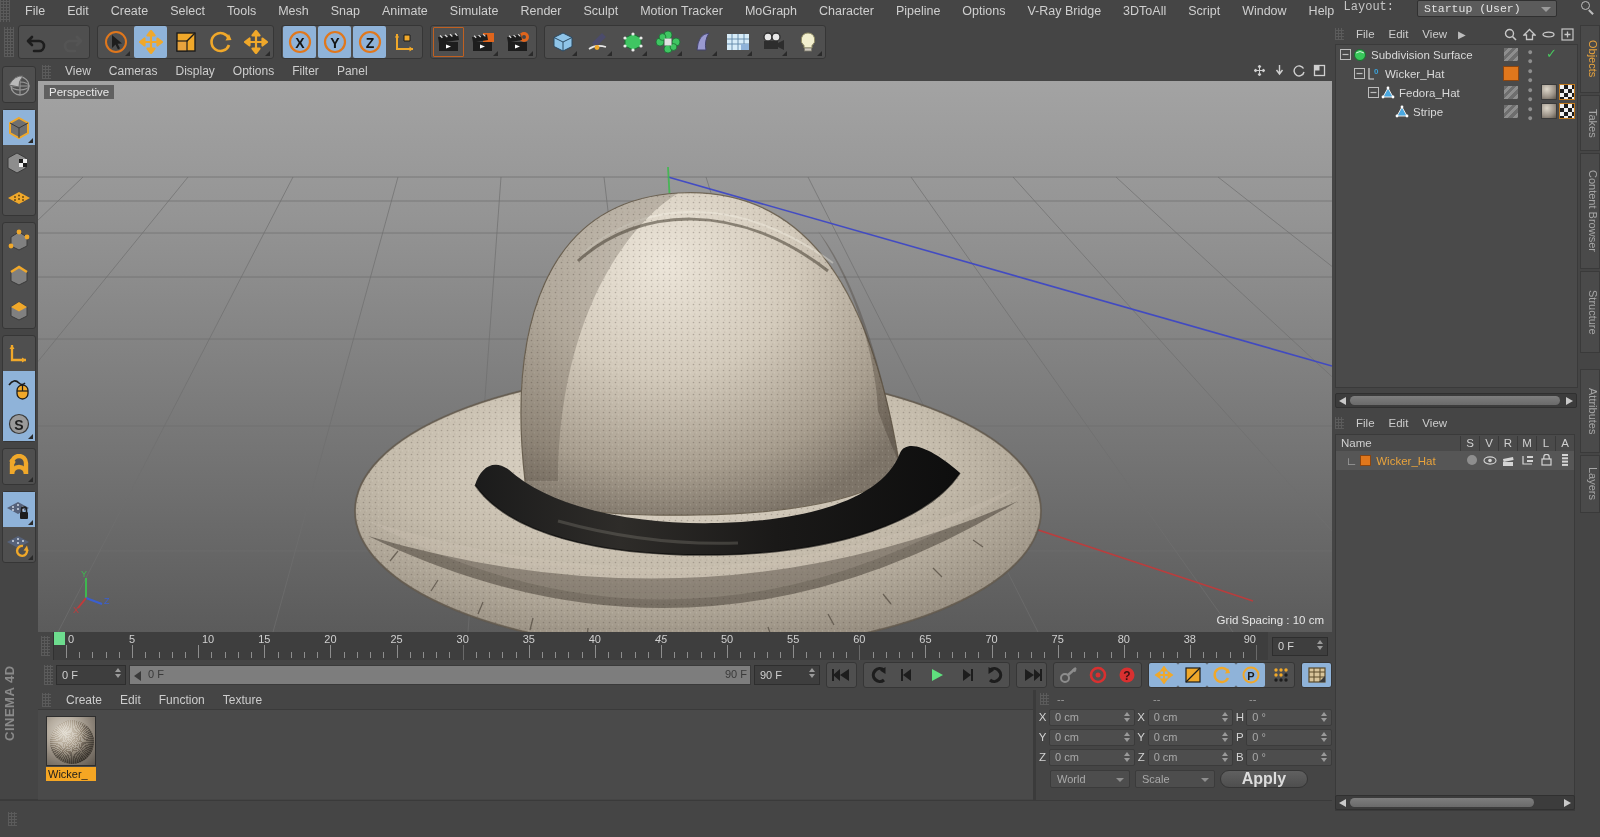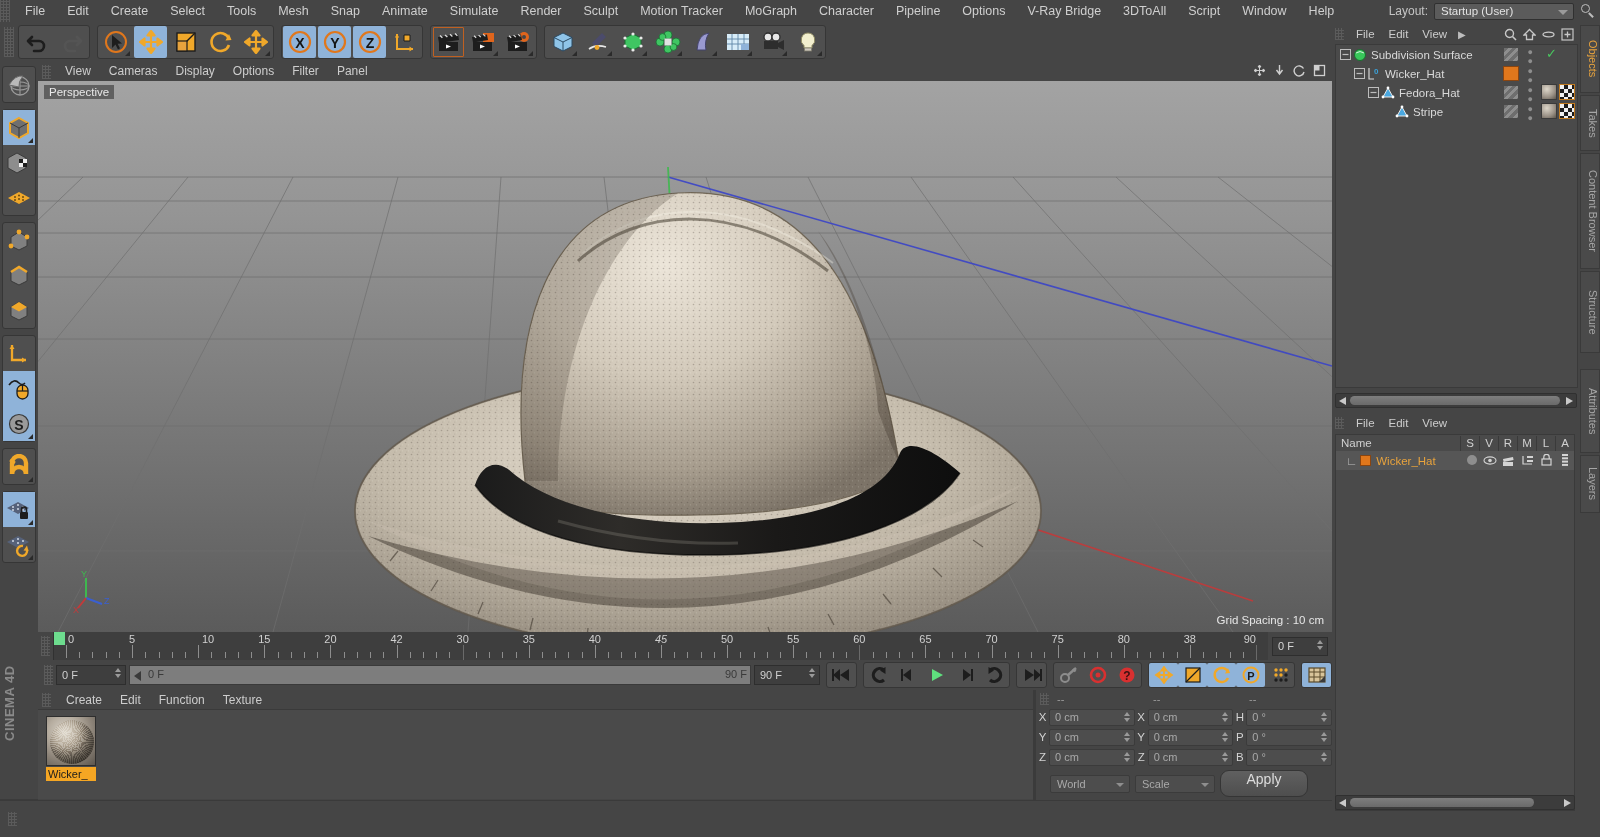--- a/index.html
+++ b/index.html
@@ -17,21 +17,21 @@
   
   .menubar {
     position: absolute; left: 0; top: 0; width: 1600px; height: 22px;
     background: #454545; display: flex; align-items: center;
   }
   .menubar .mi {
     padding: 0 11px; height: 22px; line-height: 22px; font-size: 12.5px; color: #cfcfcf;
     white-space: nowrap;
   }
   .layout-zone {
-    position: absolute; right: 4px; top: 0; height: 22px; display: flex; align-items: center; gap: 6px;
+    position: absolute; right: 4px; top: 0; height: 22px; display: flex; gap: 23px; font-family: Liberation Mono, monospace;
   }
   .layout-label { font-size: 12px; color: #c5c5c5; }
   .layout-select {
     width: 140px; height: 17px; background: #5b5b5b; border: 1px solid #303030;
     border-radius: 2px; position: relative; font-size: 11.5px; color: #e2e2e2;
     padding-left: 6px; line-height: 15px;
   }
   .layout-select .caret {
     position: absolute; right: 5px; top: 6px;
     border-left: 5px solid transparent; border-right: 5px solid transparent;
@@ -166,23 +166,23 @@
   .coordrow { display:flex; align-items:center; height:20px; margin-bottom:0px; }
   .coordrow .ax { width:13px; text-align:center; font-size:11.5px; color:#d2d2d2; }
   .cfield { height:17px; background:#4d4d4d; border:1px solid #3b3b3b; border-radius:2px; font-size:11px;
       color:#a9a9a9; line-height:15px; padding-left:5px; position:relative; }
   .cf-w1 { width:86px; } .cf-w2 { width:86px; } .cf-w3 { width:86px; }
   .coordfoot { display:flex; align-items:center; gap:5px; padding-left:14px; margin-top:3px;}
   .csel { width:80px; height:18px; background:#4d4d4d; border:1px solid #3b3b3b; border-radius:2px;
       font-size:11px; color:#a9a9a9; line-height:16px; padding-left:6px; position:relative;}
   .csel .caret { position:absolute; right:5px; top:7px; border-left:4.5px solid transparent;
       border-right:4.5px solid transparent; border-top:4.5px solid #8e8e8e; }
-  .capply { width:88px; height:27px; background:linear-gradient(180deg,#606060,#4e4e4e);
-      border:1px solid #353535; border-radius:9px; font-size:14px; color:#dcdcdc;
-      text-align:center; line-height:16px; }
+  .capply { width:88px; height:18px; background:linear-gradient(180deg,#606060,#4e4e4e);
+      border:1px solid #353535; border-radius:9px; font-size:16px; color:#dcdcdc;
+      text-align:center; line-height:16px;font-weight:bold; }
 
   
   .rdock { position:absolute; left:1332px; top:22px; width:268px; height:815px; background:#454545; }
   .omgr { position:absolute; left:0; top:3px; width:246px; height:385px; background:#454545; }
   .omenu { height:18px; display:flex; align-items:center; padding-left:3px; }
   .omenu .ogrip { width:9px;height:12px;background:
       repeating-linear-gradient(0deg,#6d6d6d 0 1px,transparent 1px 3px),
       repeating-linear-gradient(90deg,#6d6d6d 0 1px,transparent 1px 3px); opacity:.55;margin-right:5px;}
   .omenu .om { padding:0 7px; font-size:11.5px; color:#cdcdcd; line-height:18px;}
   .oicons { margin-left:auto; display:flex; gap:6px; align-items:center; padding-right:4px;}
@@ -834,21 +834,21 @@
         <div class="tick" style="left: 1149.11px; height: 6px;"></div>
         <div class="tick" style="left: 1162.33px; height: 6px;"></div>
         <div class="tick" style="left: 1175.56px; height: 6px;"></div>
         <div class="tick" style="left: 1188.78px; height: 6px;"></div>
         <div class="tick" style="left: 1202px; height: 13px;"></div>
         <div class="lbl" style="left: 14px; transform: translateX(0px);">0</div>
         <div class="lbl" style="left: 78.1111px;">5</div>
         <div class="lbl" style="left: 154px;">10</div>
         <div class="lbl" style="left: 210.333px;">15</div>
         <div class="lbl" style="left: 276.444px;">20</div>
-        <div class="lbl" style="left: 342.556px;">42</div>
+        <div class="lbl" style="left: 342.556px;">25</div>
         <div class="lbl" style="left: 408.667px;">30</div>
         <div class="lbl" style="left: 474.778px;">35</div>
         <div class="lbl" style="left: 540.889px;">40</div>
         <div class="lbl" style="left: 607px; font-style: italic;">45</div>
         <div class="lbl" style="left: 673.111px;">50</div>
         <div class="lbl" style="left: 739.222px;">55</div>
         <div class="lbl" style="left: 805.333px;">60</div>
         <div class="lbl" style="left: 871.444px;">65</div>
         <div class="lbl" style="left: 937.556px;">70</div>
         <div class="lbl" style="left: 1003.67px;">75</div>

